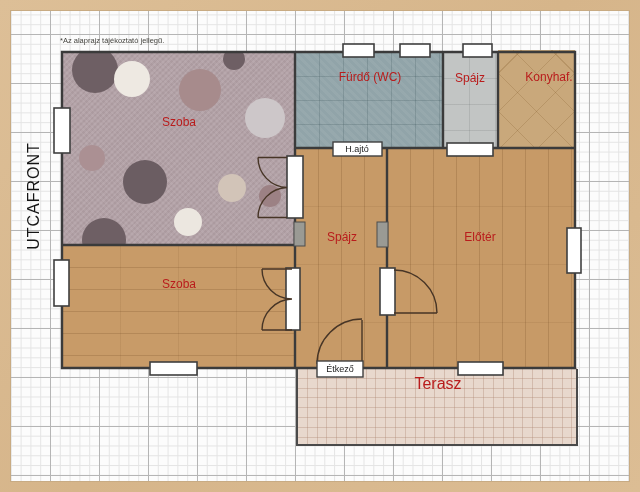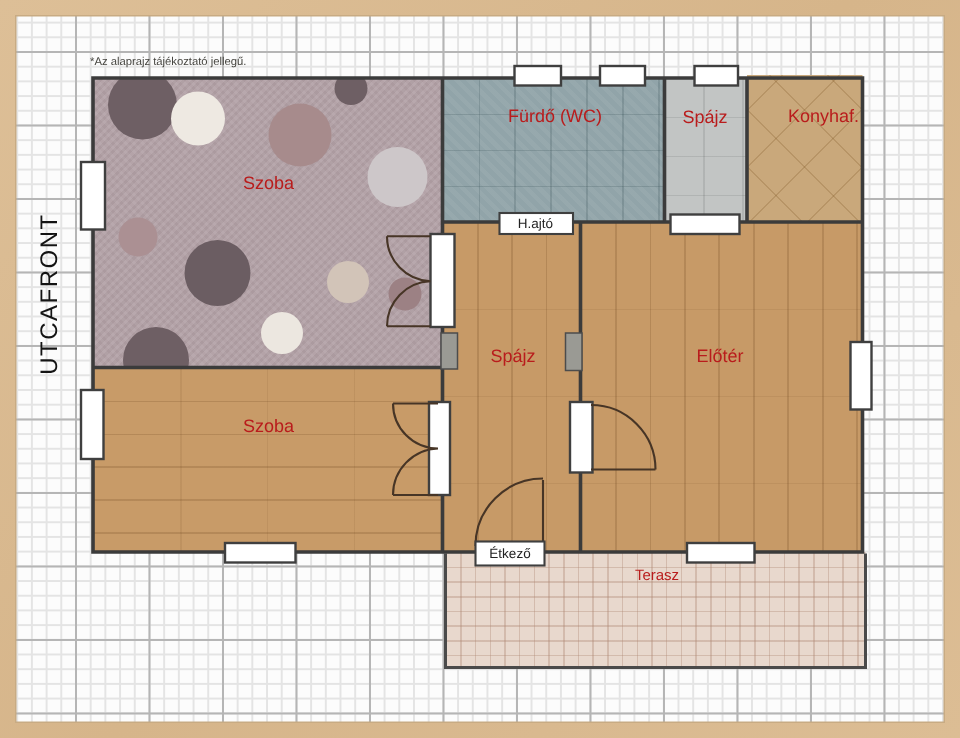--- a/index.html
+++ b/index.html
@@ -37,21 +37,21 @@
       repeating-linear-gradient(90deg,rgba(70,75,75,.14) 0 1px,transparent 1px 26px);}
   .tile-kitchen{background-color:#c9a87b;background-image:
       repeating-linear-gradient(45deg,rgba(120,80,30,.22) 0 1px,transparent 1px 27px),
       repeating-linear-gradient(-45deg,rgba(120,80,30,.22) 0 1px,transparent 1px 27px);}
   .tile-terrace{background-color:#e8d8cd;background-image:
       repeating-linear-gradient(180deg,rgba(172,132,112,.35) 0 1px,transparent 1px 9.8px),
       repeating-linear-gradient(90deg,rgba(172,132,112,.35) 0 1px,transparent 1px 9.8px);}
   svg.overlay{position:absolute;left:0;top:0;pointer-events:none;}
   .lbl{position:absolute;transform:translate(-50%,-50%);font-size:12px;color:#b91c1c;
        white-space:nowrap;pointer-events:none;}
-  .lbl-lg{font-size:10px;}
+  .lbl-lg{font-size:16px;}
   .lbl-xs{font-size:9px;color:#222;text-align:center;}
   .note{position:absolute;left:60px;top:36px;font-size:7.5px;color:#45443f;
         letter-spacing:0;white-space:nowrap;}
   .street{position:absolute;left:34px;top:196px;width:0;height:0;}
   .street span{display:inline-block;transform:translate(-50%,-50%) rotate(-90deg);
         font-size:16px;font-weight:500;letter-spacing:1px;color:#141414;white-space:nowrap;}
 </style>
 </head>
 <body>
 

